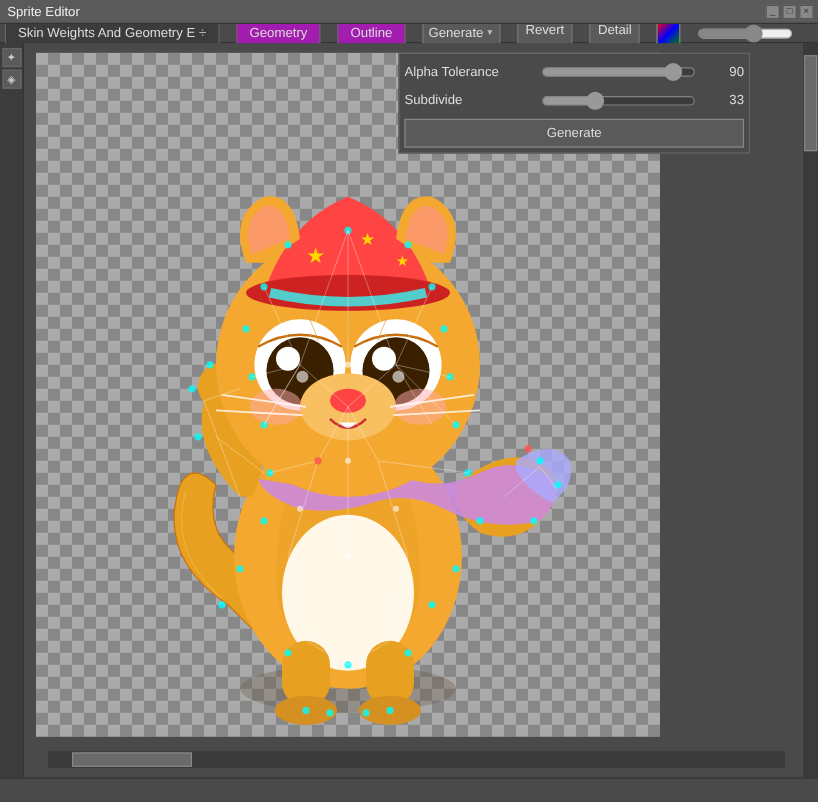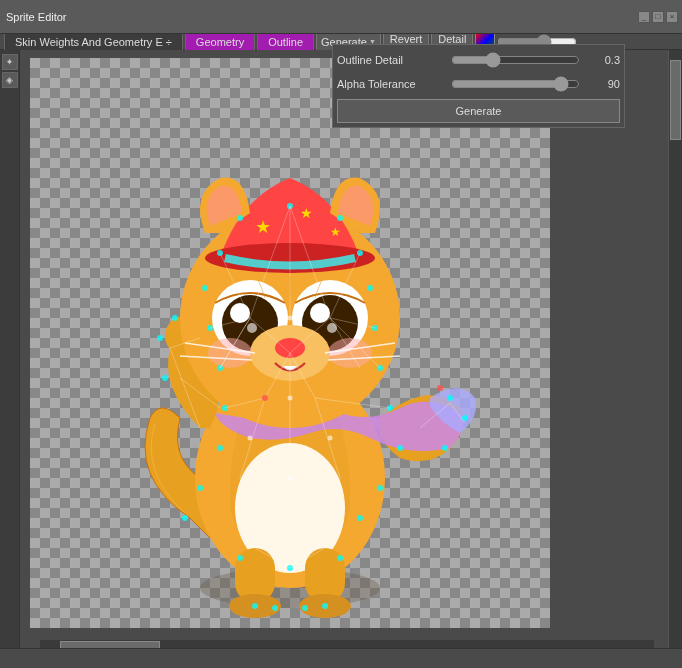--- a/index.html
+++ b/index.html
@@ -10,21 +10,21 @@
       font-family: Arial, sans-serif;
       font-size: 11px;
       color: #ddd;
       overflow: hidden;
       position: relative;
     }
 
     
     .title-bar {
       background: #5a5a5a;
-      height: 34px;
+      height: 20px;
       display: flex;
       align-items: center;
       padding: 0 6px;
       border-bottom: 1px solid #333;
       position: relative;
     }
     .title-bar-text {
       font-size: 11px;
       color: #eee;
     }
@@ -48,21 +48,21 @@
     }
 
     
     .toolbar {
       background: #4a4a4a;
       height: 16px;
       display: flex;
       align-items: center;
       padding: 0 4px;
       border-bottom: 1px solid #333;
-      gap: 2px;
+      gap: 14px;
     }
     .toolbar-btn {
       background: #5a5a5a;
       border: 1px solid #777;
       color: #ddd;
       height: 20px;
       padding: 0 6px;
       font-size: 11px;
       cursor: pointer;
       white-space: nowrap;
@@ -328,32 +328,32 @@
 
   <div class="toolbar-color-btn"></div>
 
   <div class="toolbar-slider-container">
     <input type="range" class="toolbar-slider" min="0" max="100" value="60" style="">
   </div>
 </div>
 
 <div class="dropdown-panel">
 
-  <div class="panel-row">
-    <span class="panel-label">Outline Detail</span>
-    <input type="range" class="panel-slider" min="0" max="100" value="30" style="">
-    <span class="panel-value">0.3</span>
-  </div>
 
   <div class="panel-row">
     <span class="panel-label">Alpha Tolerance</span>
     <input type="range" class="panel-slider" min="0" max="100" value="90" style="">
     <span class="panel-value">90</span>
   </div>
 
+  <div class="panel-row">
+    <span class="panel-label">Subdivide</span>
+    <input type="range" class="panel-slider" min="0" max="100" value="33" style="">
+    <span class="panel-value">33</span>
+  </div>
 
   <button class="generate-btn">Generate</button>
 </div>
 
 <div class="main-area">
 
   <div class="left-toolbar">
     <div class="left-tool-btn">✦</div>
     <div class="left-tool-btn">◈</div>
   </div>

